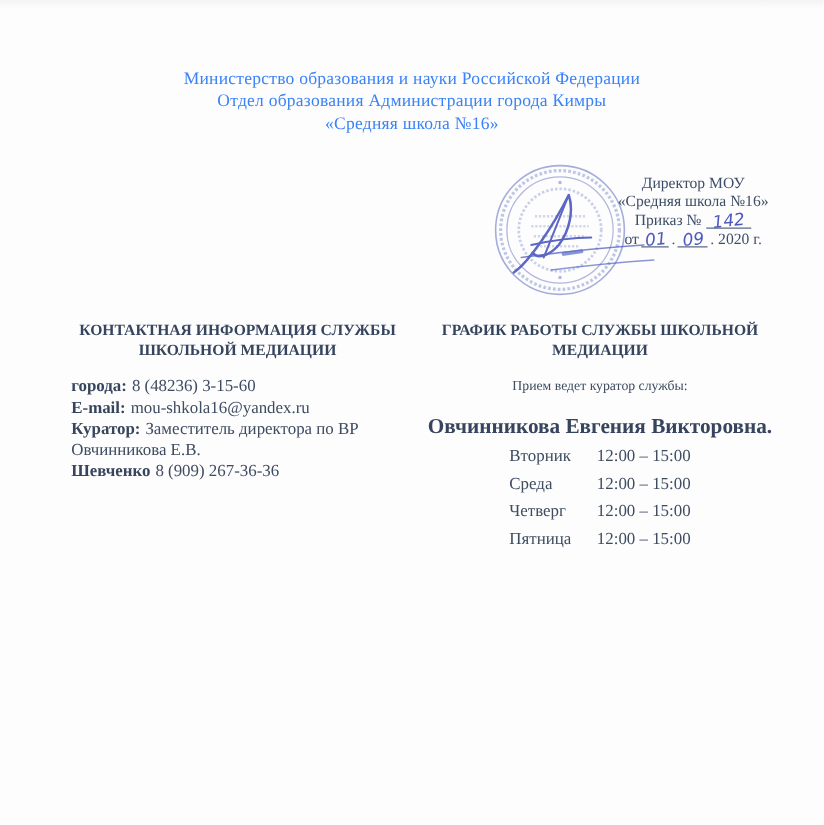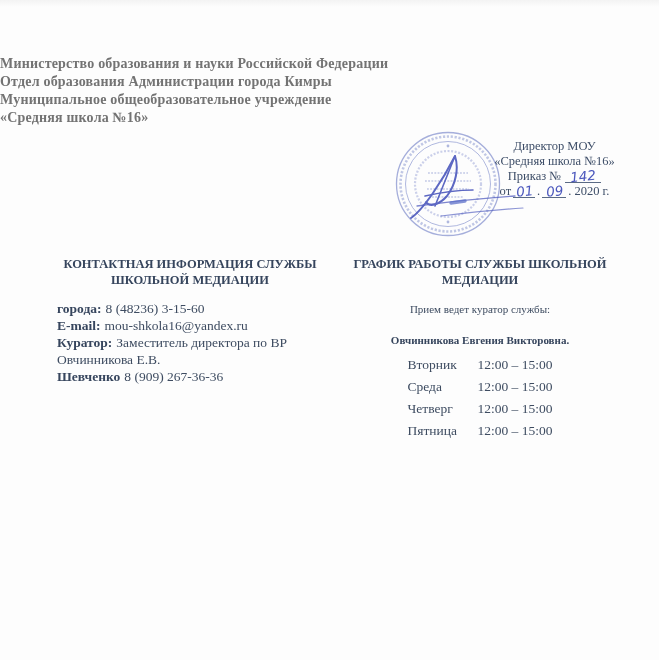--- a/index.html
+++ b/index.html
@@ -18,24 +18,25 @@
     left: 0; top: 0; right: 0; height: 8px;
     background: linear-gradient(180deg, #efefef, rgba(255,255,255,0) 85%);
     opacity: .7;
     pointer-events: none;
   }
 
   
   .doc-header {
     position: absolute;
     top: 55px; left: 0; right: 0;
-    font-weight: bold;
+    text-align: center;
+    font-weight: normal;
     font-size: 14px;
     line-height: 18px;
-    color: #737373;
+    color: #3b82f6;
     letter-spacing: .2px;
   }
 
   
   .approval {
     position: absolute;
     left: 452px; top: 139px;
     width: 205px;
     text-align: center;
     font-size: 12.5px;
@@ -103,21 +104,21 @@
     text-align: center;
   }
   .schedule-intro {
     margin-top: 13px;
     font-size: 11px;
     line-height: 17px;
   }
   .schedule-curator {
     margin-top: 14px;
     font-weight: bold;
-    font-size: 11px;
+    font-size: 17px;
     line-height: 17px;
     color: #36455d;
   }
   .schedule-rows { margin-top: 5px; }
   .sched-row {
     display: flex;
     justify-content: center;
     font-size: 13.5px;
     line-height: 22px;
   }
@@ -125,21 +126,20 @@
   .sched-time { text-align: left; }
 </style>
 </head>
 <body>
 
 <div class="page">
 
   <div class="doc-header">
     <div>Министерство образования и науки Российской Федерации</div>
     <div>Отдел образования Администрации города Кимры</div>
-    <div>Муниципальное общеобразовательное учреждение</div>
     <div>«Средняя школа №16»</div>
   </div>
 
   <svg class="seal" viewBox="0 0 108 110" aria-hidden="true">
     <g fill="none" stroke="#8e9ad2">
       <circle cx="54" cy="55" r="51.5" stroke-width="1.3" opacity="0.8"></circle>
       <circle cx="54" cy="55" r="47.5" stroke-width="2.6" stroke-dasharray="2.2 1.7" opacity="0.55"></circle>
       <circle cx="54" cy="55" r="42.5" stroke-width="1" opacity="0.7"></circle>
       <circle cx="54" cy="55" r="33" stroke-width="2.2" stroke-dasharray="2 1.6" opacity="0.45"></circle>
       <path d="M34 44 h40 M31 52 h46 M33 60 h42 M38 68 h32" stroke-width="2" stroke-dasharray="1.8 1.4" opacity="0.4"></path>

